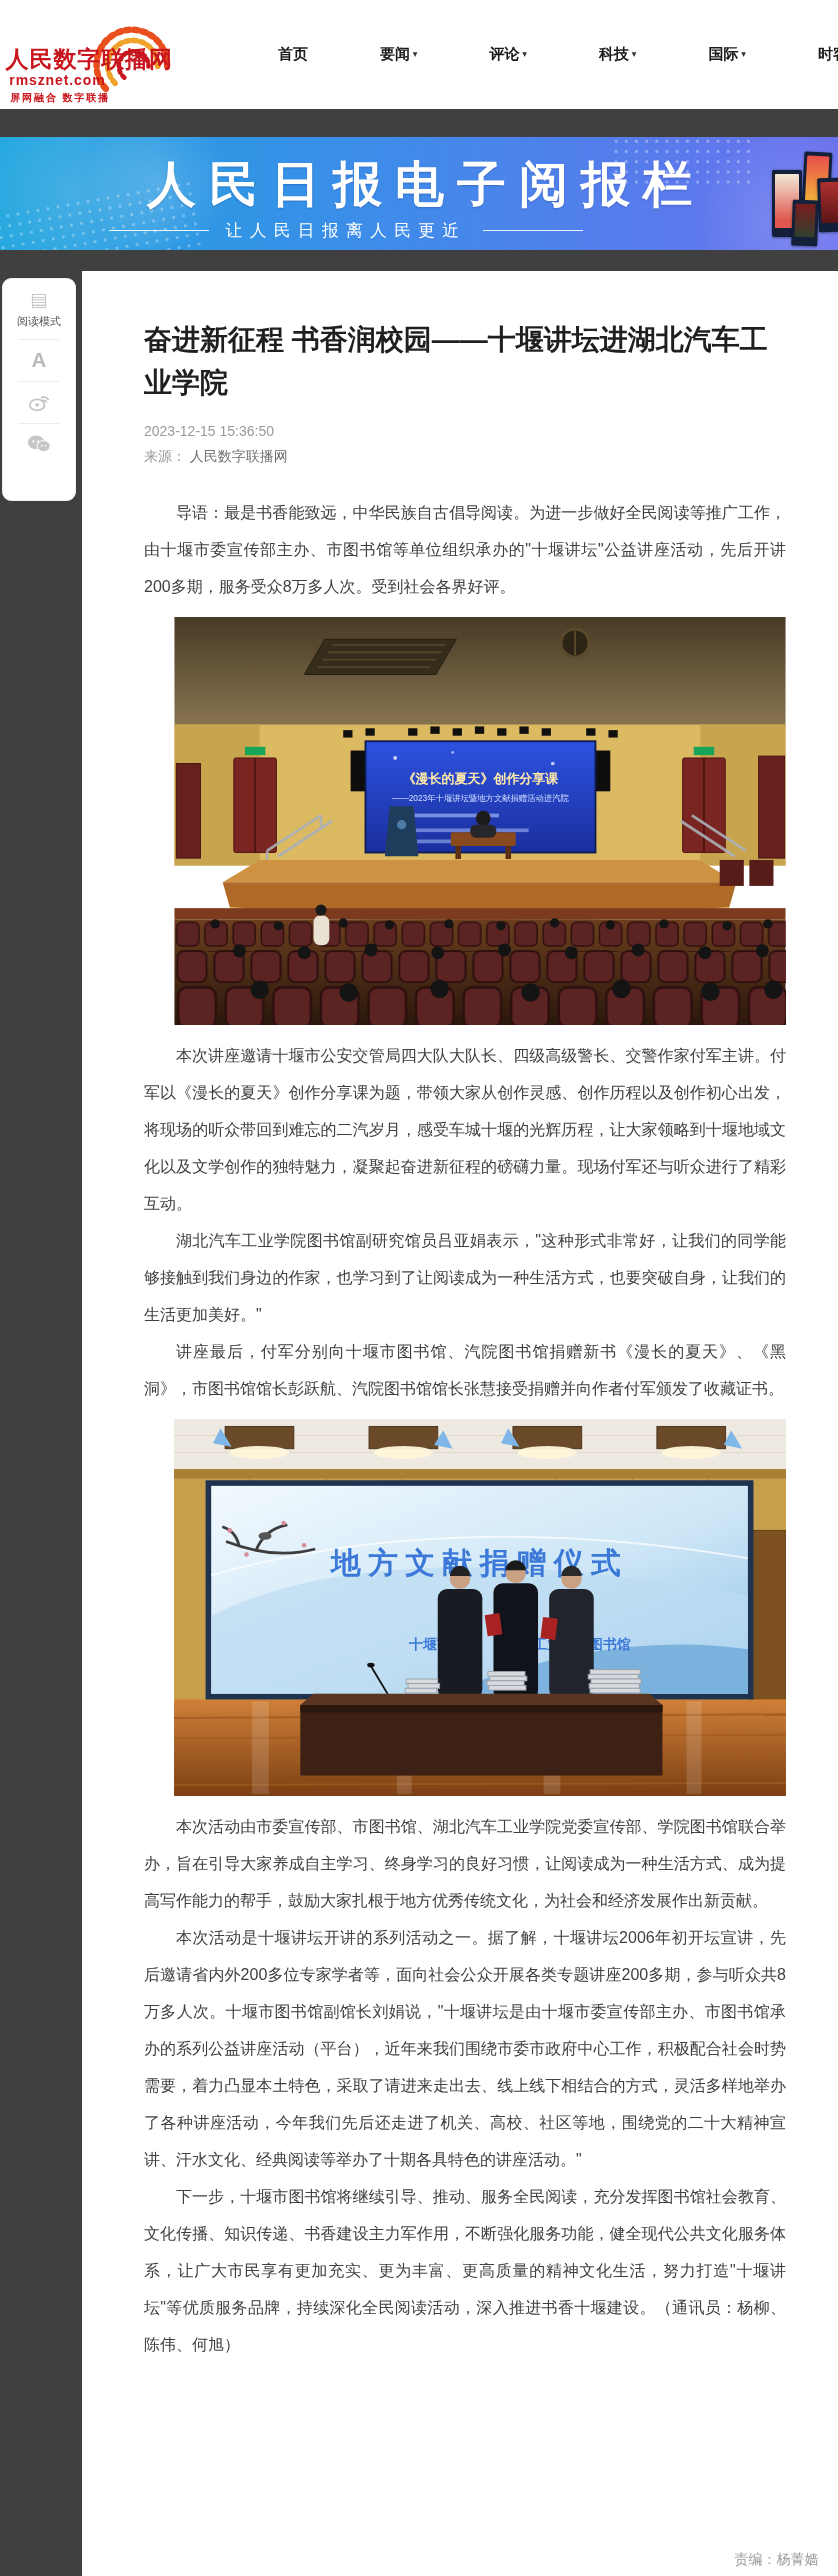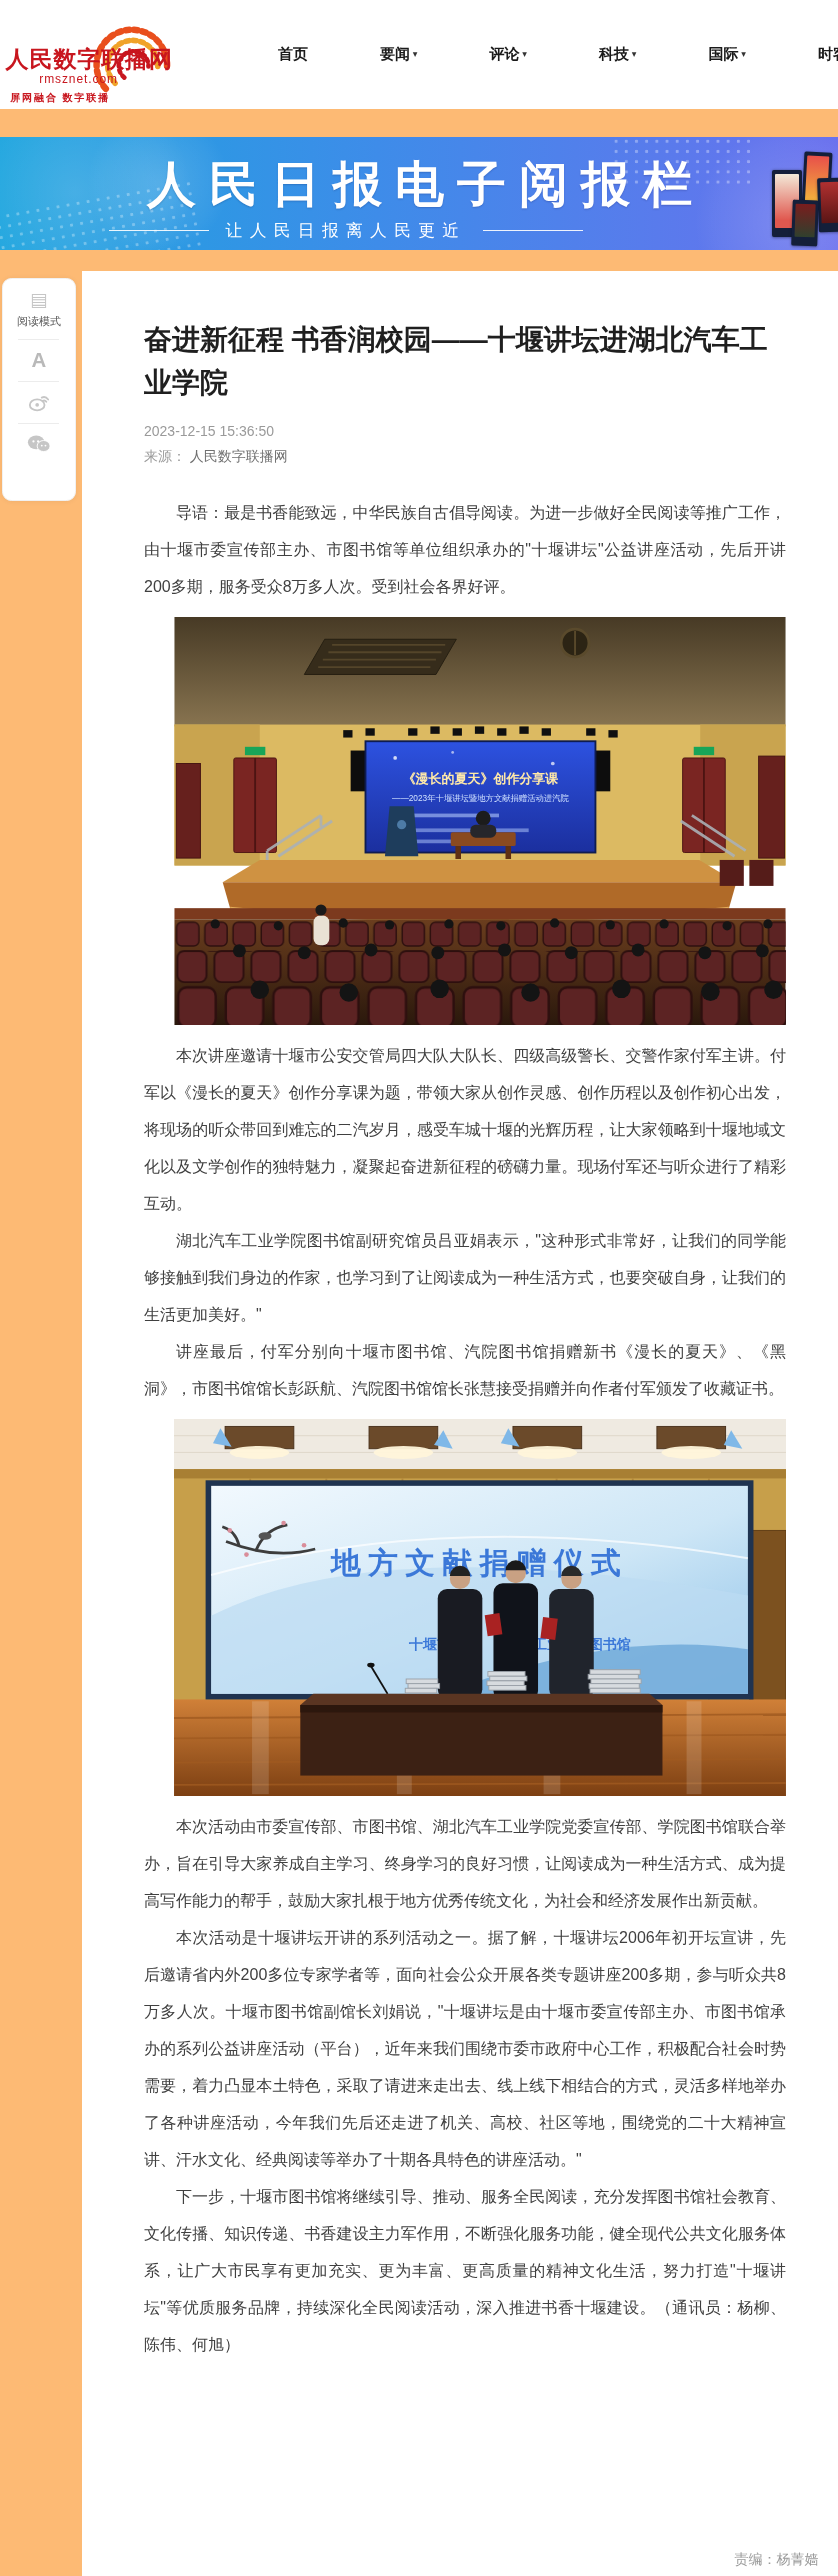--- a/index.html
+++ b/index.html
@@ -1,22 +1,22 @@
 <!DOCTYPE html>
 <html style="font-size:15px"><head>
 <meta charset="utf-8">
 <style>
   html,body{margin:0;padding:0;background:#f4f5f6;}
-  .page{position:relative;width:839px;height:2576px;overflow:hidden;background:#fdba74;
+  .page{position:relative;width:839px;height:2576px;overflow:hidden;background:#404040;
         font-family:"Liberation Sans","DejaVu Sans",sans-serif;}
   
   .site-header{position:absolute;top:0;left:0;width:839px;height:109px;background:#fff;}
   .logo{position:absolute;left:5.6px;top:22px;width:169px;height:72px;cursor:pointer;}
   .logo-title{position:absolute;left:0;top:22px;font-size:23px;font-weight:bold;color:#c8161e;letter-spacing:0.9px;white-space:nowrap;}
-  .logo-domain{position:absolute;left:3.7px;top:50px;font-size:12px;font-weight:normal;color:#c8161e;letter-spacing:0.9px;margin-left:30px;}
+  .logo-domain{position:absolute;left:3.7px;top:50px;font-size:14px;font-weight:bold;color:#c8161e;letter-spacing:0.9px;}
   .logo-tag{position:absolute;left:4.6px;top:69px;font-size:10px;color:#c8161e;letter-spacing:1.9px;font-weight:bold;}
   .logo-swirl{position:absolute;right:-5.6px;top:-13px;}
   .nav{position:absolute;left:278px;top:45px;display:flex;gap:72px;white-space:nowrap;justify-content:space-between;}
   .nav-item{font-size:15px;color:#1a1a1a;font-weight:bold;display:flex;align-items:center;gap:2.8px;cursor:pointer;}
   .caret{font-size:9.3px;color:#333;line-height:1;}
   
   .banner{position:absolute;top:137px;left:0;width:839px;height:113px;overflow:hidden;
           background:linear-gradient(90deg,#1ca4de 0%,#3e8ce9 45%,#6a70ee 100%);}
   .ring{position:absolute;border-radius:50%;background:radial-gradient(circle,rgba(255,255,255,.16),rgba(255,255,255,.04) 55%,transparent 68%);}
   .dots{position:absolute;background-image:radial-gradient(rgba(255,255,255,.55) 1.4px,transparent 1.9px);background-size:10.2px 10.2px;}

